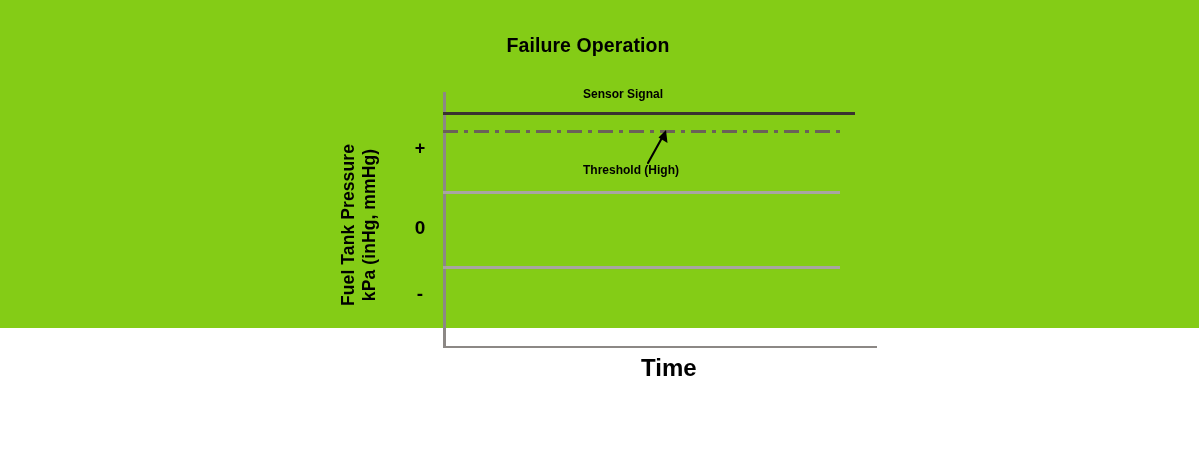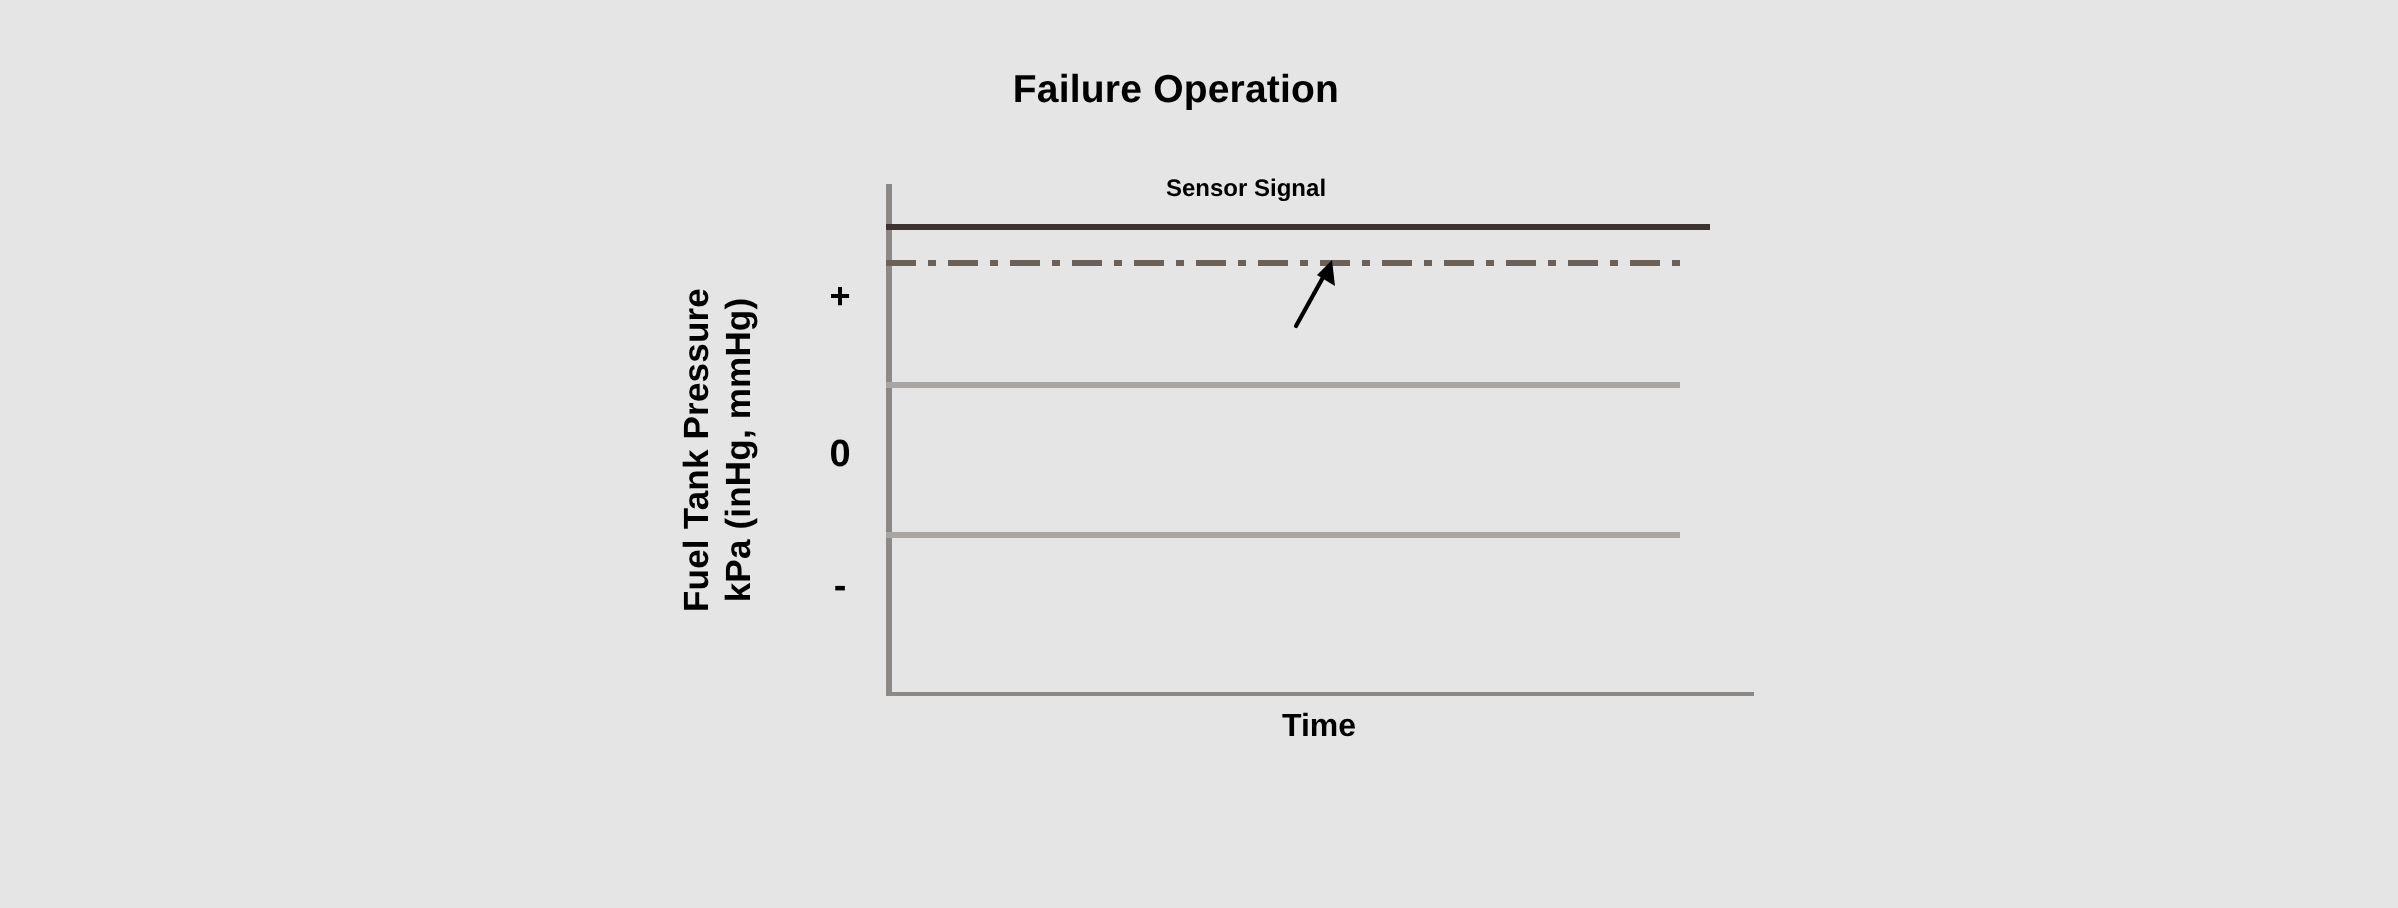--- a/index.html
+++ b/index.html
@@ -13,22 +13,22 @@
     position: relative;
     overflow: hidden;
     font-family: "Liberation Sans", sans-serif;
     color: #000000;
   }
 
   #figure-root {
     position: absolute;
     left: 0; top: 0;
     width: 1199px;
-    height: 454px;
-    background: #e5e5e5;
+    height: 328px;
+    background: #84cc16;
   }
 
   
   .chart-title {
     position: absolute;
     left: 0;
     top: 34px;
     width: 1176px;
     text-align: center;
     font-size: 19.5px;
@@ -153,21 +153,21 @@
     white-space: nowrap;
     line-height: 1;
   }
   .annot-sensor    { left: 583px; top: 88px; }
   .annot-threshold { left: 583px; top: 164px; }
 
   .xlabel {
     position: absolute;
     left: 641px;
     top: 356px;
-    font-size: 16px;
+    font-size: 24px;
     font-weight: bold;
     color: #000000;
     white-space: nowrap;
     line-height: 1;
   }
 
   .arrow-svg {
     position: absolute;
     left: 636px;
     top: 124px;
@@ -200,20 +200,21 @@
 
     <div class="hline hline-threshold"></div>
 
     <div class="hline hline-grid-mid"></div>
 
     <div class="hline hline-grid-low"></div>
   </div>
 
   <div class="annot annot-sensor">Sensor Signal</div>
 
+  <div class="annot annot-threshold">Threshold (High)</div>
 
   <svg class="arrow-svg" viewBox="0 0 46 48">
     <line x1="12" y1="39" x2="27" y2="12" stroke="#000000" stroke-width="2.1" stroke-linecap="round"></line>
     <polygon points="30,6 31.5,19 22.5,13.5" fill="#000000"></polygon>
   </svg>
 
   <div class="xlabel">Time</div>
 
 </div>
 

